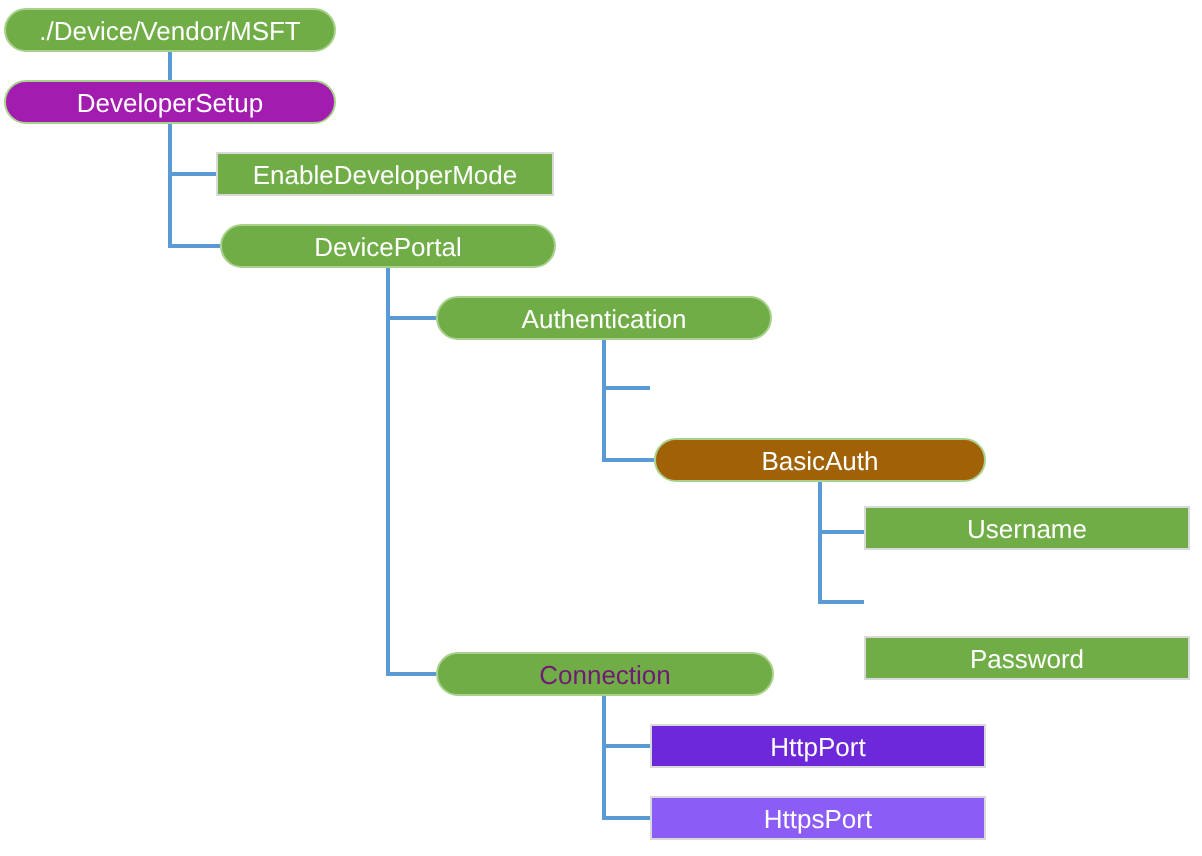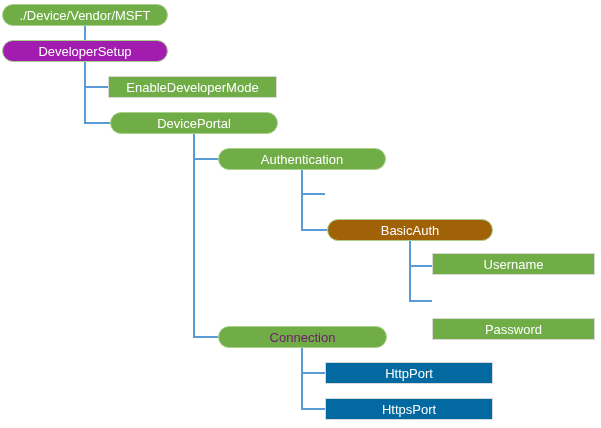--- a/index.html
+++ b/index.html
@@ -55,15 +55,15 @@
     <div class="connector h" style="background: rgb(91, 155, 213); left: 302px; top: 408px; width: 23px;"></div>
     <div class="node pill" style="left: 2px; top: 4px; width: 166px; height: 22px; background: rgb(112, 173, 71); color: rgb(255, 255, 255); border: 1.5px solid rgb(169, 209, 142);">./Device/Vendor/MSFT</div>
     <div class="node pill" style="left: 2px; top: 40px; width: 166px; height: 22px; background: #a21caf; color: rgb(255, 255, 255); border: 1.5px solid rgb(169, 209, 142);">DeveloperSetup</div>
     <div class="node rect" style="left: 108px; top: 76px; width: 169px; height: 22px; background: rgb(112, 173, 71); color: rgb(255, 255, 255); border: 1.5px solid rgb(217, 217, 217);">EnableDeveloperMode</div>
     <div class="node pill" style="left: 110px; top: 112px; width: 168px; height: 22px; background: rgb(112, 173, 71); color: rgb(255, 255, 255); border: 1.5px solid rgb(169, 209, 142);">DevicePortal</div>
     <div class="node pill" style="left: 218px; top: 148px; width: 168px; height: 22px; background: rgb(112, 173, 71); color: rgb(255, 255, 255); border: 1.5px solid rgb(169, 209, 142);">Authentication</div>
     <div class="node pill" style="left: 327px; top: 219px; width: 166px; height: 22px; background: #a16207; color: rgb(255, 255, 255); border: 1.5px solid rgb(169, 209, 142);">BasicAuth</div>
     <div class="node rect" style="left: 432px; top: 253px; width: 163px; height: 22px; background: rgb(112, 173, 71); color: rgb(255, 255, 255); border: 1.5px solid rgb(217, 217, 217);">Username</div>
     <div class="node rect" style="left: 432px; top: 290px; width: 163px; height: 22px; background: rgb(112, 173, 71); color: rgb(255, 255, 255); border: 1.5px solid rgb(217, 217, 217); margin-top: 28px;">Password</div>
     <div class="node pill" style="left: 218px; top: 326px; width: 169px; height: 22px; background: rgb(112, 173, 71); color: #701a75; border: 1.5px solid rgb(169, 209, 142);">Connection</div>
-    <div class="node rect" style="left: 325px; top: 362px; width: 168px; height: 22px; background: #0369a1; color: rgb(255, 255, 255); border: 1.5px solid rgb(217, 217, 217);">HttpPort</div>
-    <div class="node rect" style="left: 325px; top: 398px; width: 168px; height: 22px; background: #0369a1; color: rgb(255, 255, 255); border: 1.5px solid rgb(217, 217, 217);">HttpsPort</div>
+    <div class="node rect" style="left: 325px; top: 362px; width: 168px; height: 22px; background: #6d28d9; color: rgb(255, 255, 255); border: 1.5px solid rgb(217, 217, 217);">HttpPort</div>
+    <div class="node rect" style="left: 325px; top: 398px; width: 168px; height: 22px; background: #8b5cf6; color: rgb(255, 255, 255); border: 1.5px solid rgb(217, 217, 217);">HttpsPort</div>
   </div>
 
 </body></html>

